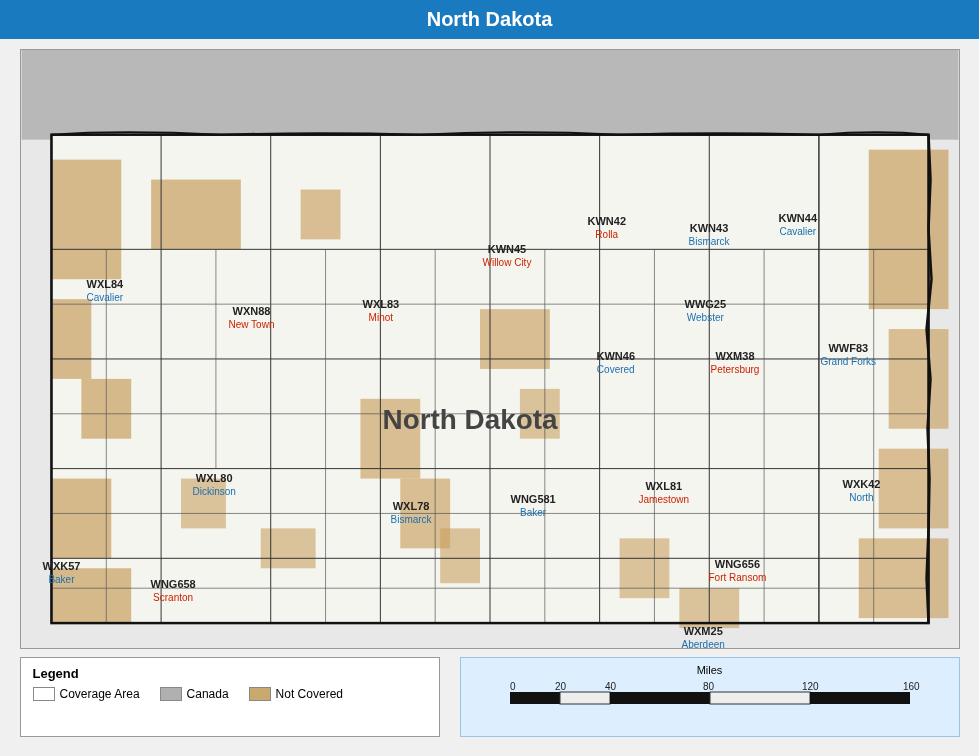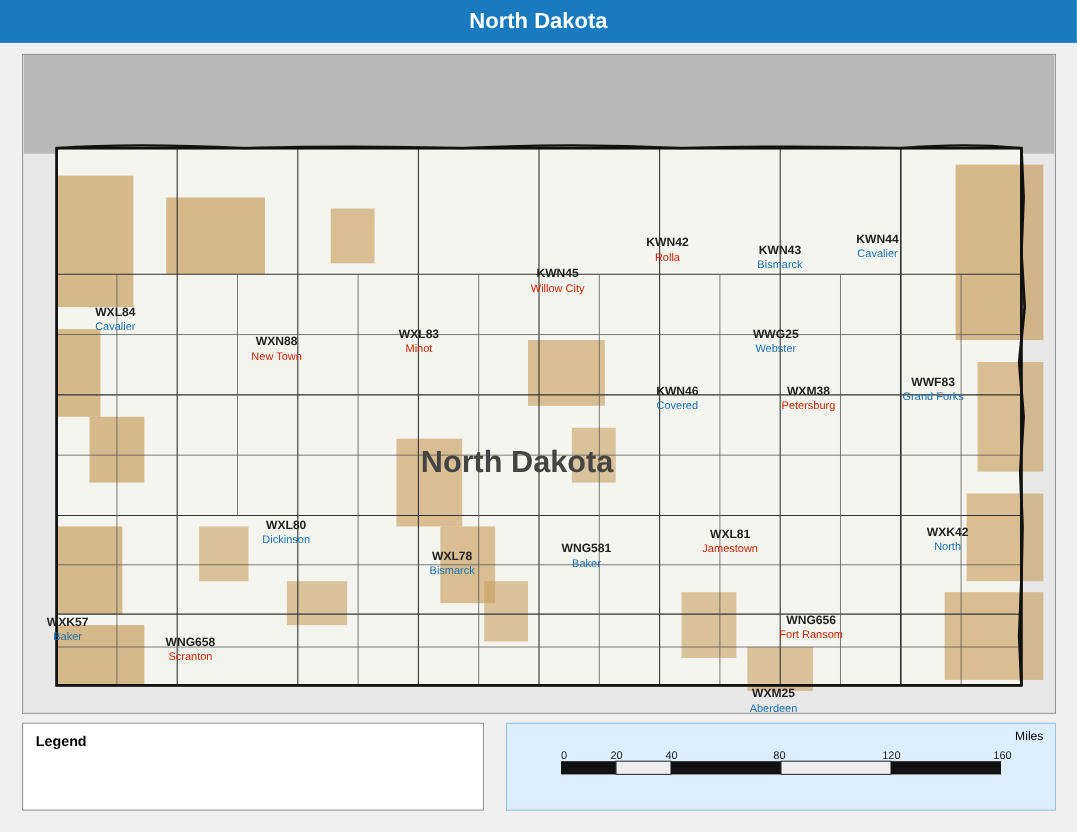--- a/index.html
+++ b/index.html
@@ -106,21 +106,21 @@
     .swatch-notcovered { background: #c8a96e; }
 
     #scalebar-box {
       border: 1px solid #99c4e8;
       background: #ddeeff;
       padding: 6px 10px;
       flex: 1;
       min-height: 80px;
       display: flex;
       flex-direction: column;
-      align-items: flex-end;
+      align-items: center;
     }
 
     #scalebar-miles {
       font-size: 11px;
       text-align: right;
       margin-bottom: 2px;
     }
 
     #scalebar-graphic {
       display: flex;
@@ -232,21 +232,21 @@
   </div>
   <div class="map-label" style="left:576px; top:300px;">
     KWN46<br><span class="city">Covered</span>
   </div>
   <div class="map-label" style="left:690px; top:300px;">
     WXM38<br><span class="city red">Petersburg</span>
   </div>
   <div class="map-label" style="left:800px; top:292px;">
     WWF83<br><span class="city">Grand Forks</span>
   </div>
-  <div class="map-label" style="left:172px; top:422px;margin-left:46px;">
+  <div class="map-label" style="left:172px; top:422px;">
     WXL80<br><span class="city">Dickinson</span>
   </div>
   <div class="map-label" style="left:370px; top:450px;">
     WXL78<br><span class="city">Bismarck</span>
   </div>
   <div class="map-label" style="left:490px; top:443px;">
     WNG581<br><span class="city">Baker</span>
   </div>
   <div class="map-label" style="left:618px; top:430px;">
     WXL81<br><span class="city red">Jamestown</span>
@@ -265,20 +265,34 @@
   </div>
   <div class="map-label" style="left:620px; top:575px;margin-left:41px;">
     WXM25<br><span class="city">Aberdeen</span>
   </div>
 </div>
 
 <div id="bottom-section">
 
   <div id="legend-box">
     <div id="legend-title">Legend</div>
+    <div id="legend-items">
+      <div class="legend-item">
+        <div class="legend-swatch swatch-coverage"></div>
+        <span>Coverage Area</span>
+      </div>
+      <div class="legend-item">
+        <div class="legend-swatch swatch-canada"></div>
+        <span>Canada</span>
+      </div>
+      <div class="legend-item">
+        <div class="legend-swatch swatch-notcovered"></div>
+        <span>Not Covered</span>
+      </div>
+    </div>
   </div>
 
   <div id="scalebar-box">
     <div id="scalebar-miles">Miles</div>
     <div id="scalebar-graphic">
 
       <svg width="100%" height="30" viewBox="0 0 400 30">
 
         <rect x="0" y="10" width="50" height="12" fill="#111"></rect>
         <rect x="50" y="10" width="50" height="12" fill="#eee" stroke="#333" stroke-width="1"></rect>

